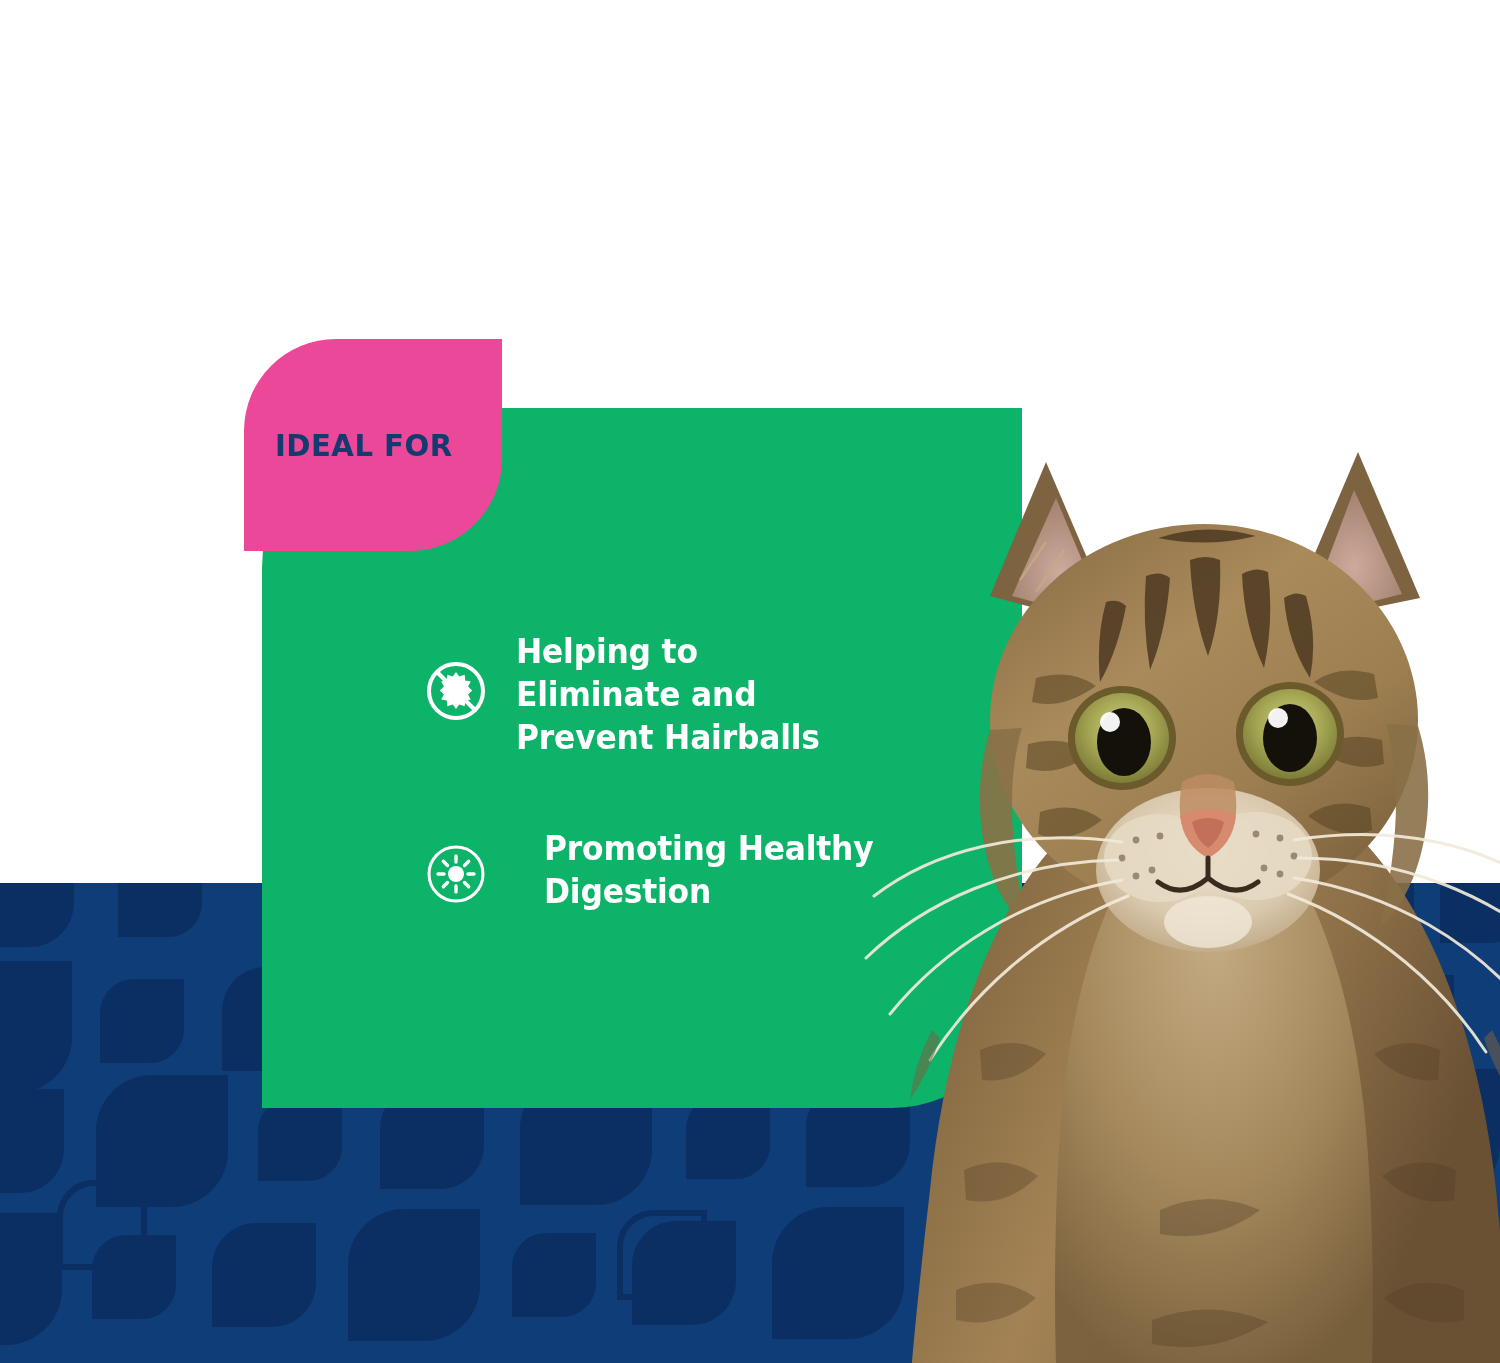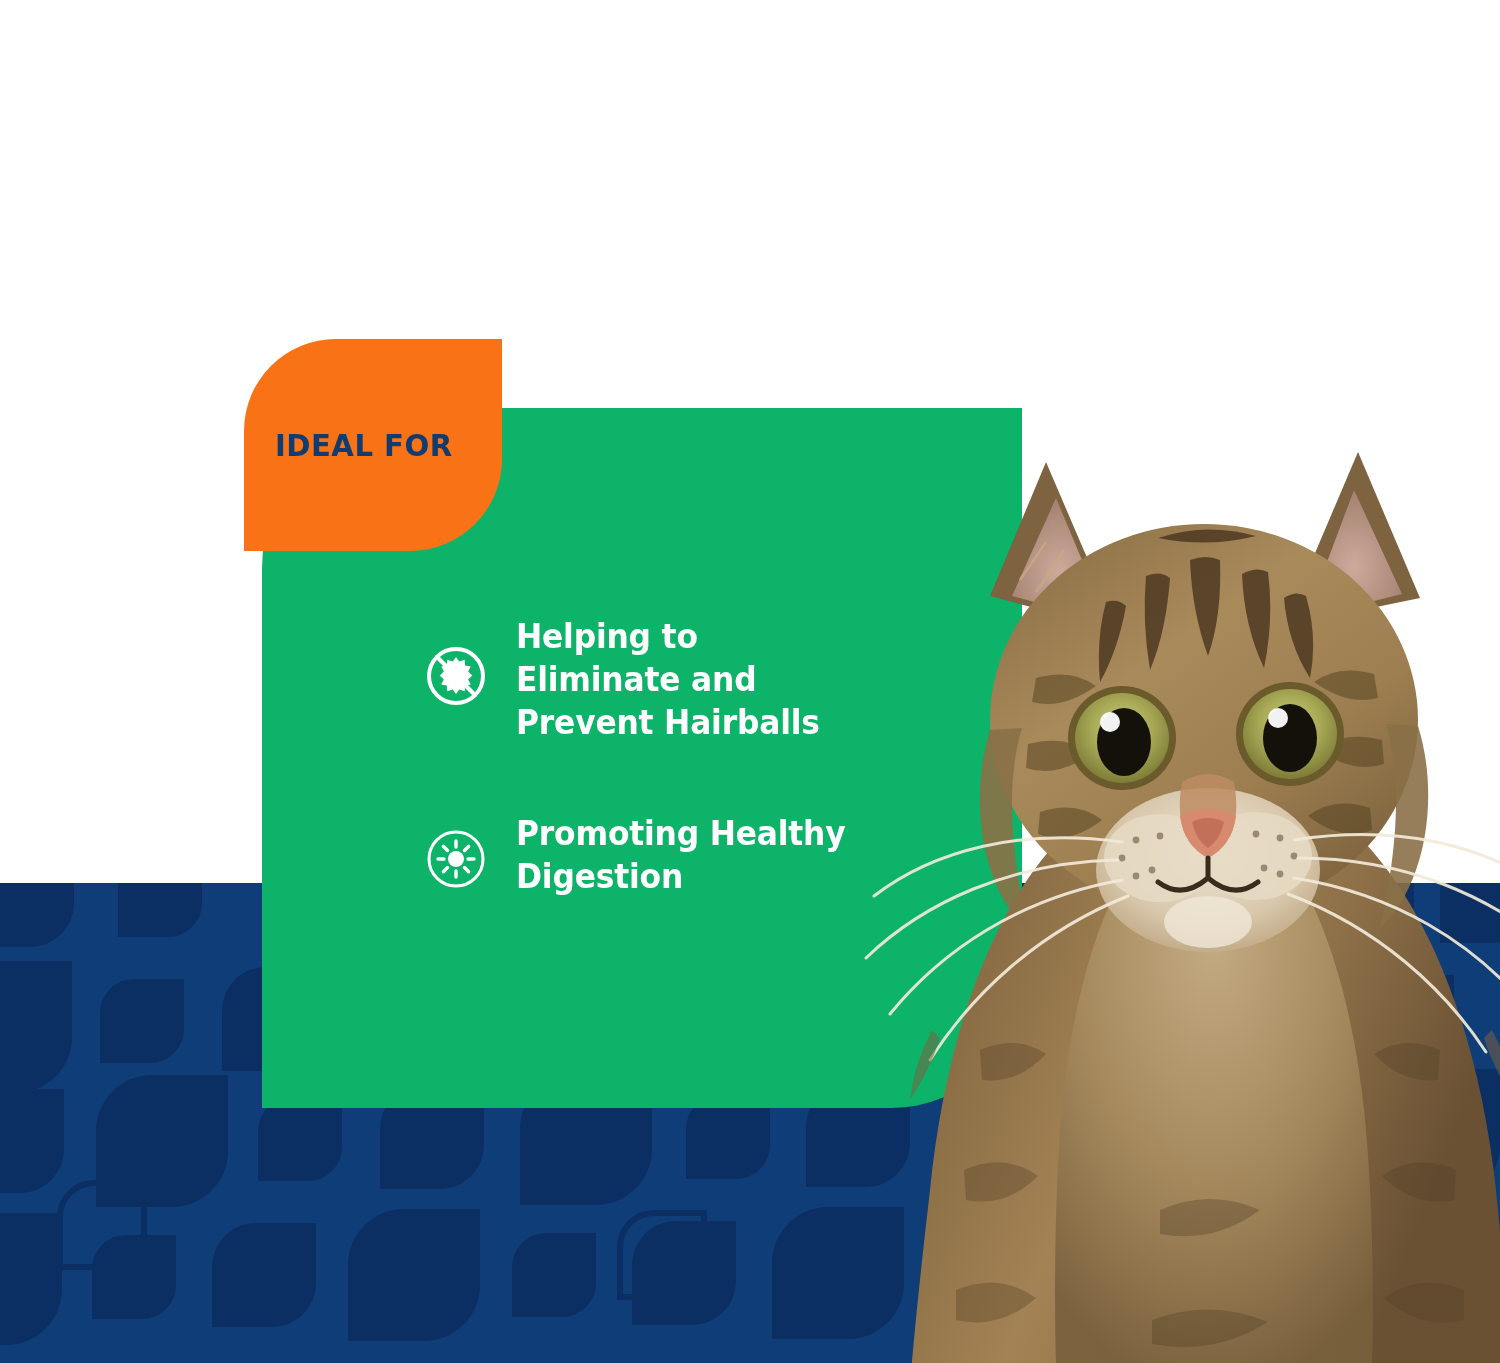--- a/index.html
+++ b/index.html
@@ -81,21 +81,21 @@
     z-index: 10;
   }
 
   
   .ideal-badge {
     position: absolute;
     left: 244px;
     top: 339px;
     width: 258px;
     height: 212px;
-    background: #f97316;
+    background: #ec4899;
     border-radius: 92px 0 92px 0;
     z-index: 20;
     display: flex;
     align-items: center;
     justify-content: flex-start;
   }
   .ideal-badge-label {
     font-family: "DejaVu Sans", sans-serif;
     font-weight: bold;
     font-size: 31px;
@@ -104,30 +104,30 @@
     transform: scaleX(0.94);
     transform-origin: left center;
     padding-left: 33px;
     white-space: nowrap;
   }
 
   
   .benefits {
     position: absolute;
     left: 424px;
-    top: 616px;
+    top: 631px;
     width: 520px;
     z-index: 25;
   }
   .benefit-row {
     display: flex;
     align-items: flex-start;
     margin-bottom: 68px;
   }
-  .benefit-row:last-child { margin-bottom: 0; }
+  .benefit-row:last-child { margin-bottom: 0; gap: 28px; }
   .benefit-icon {
     flex: 0 0 auto;
     width: 64px;
     height: 64px;
     margin-right: 28px;
     margin-top: 28px;
   }
   .benefit-row.row-digestion .benefit-icon { margin-top: 14px; }
   .benefit-icon svg { display: block; width: 64px; height: 64px; }
   .benefit-text {

